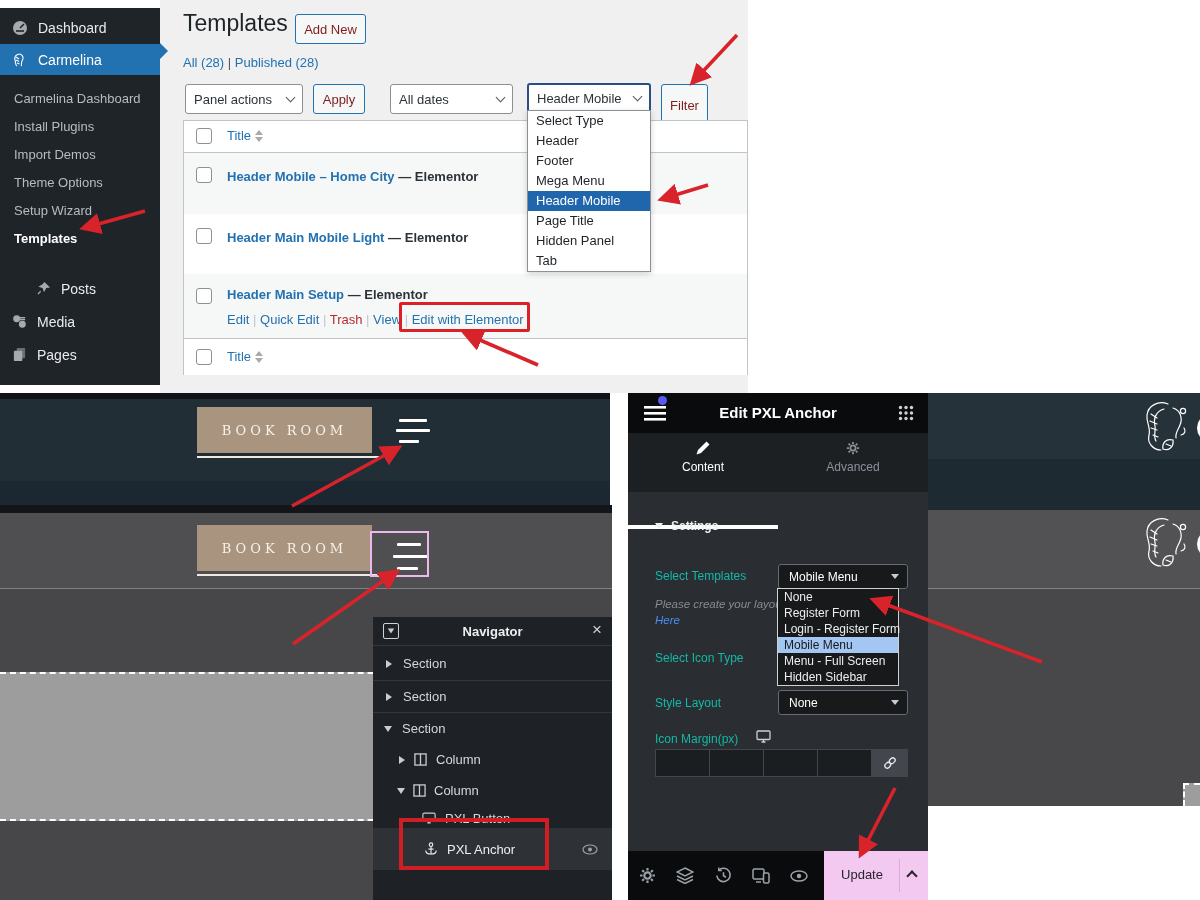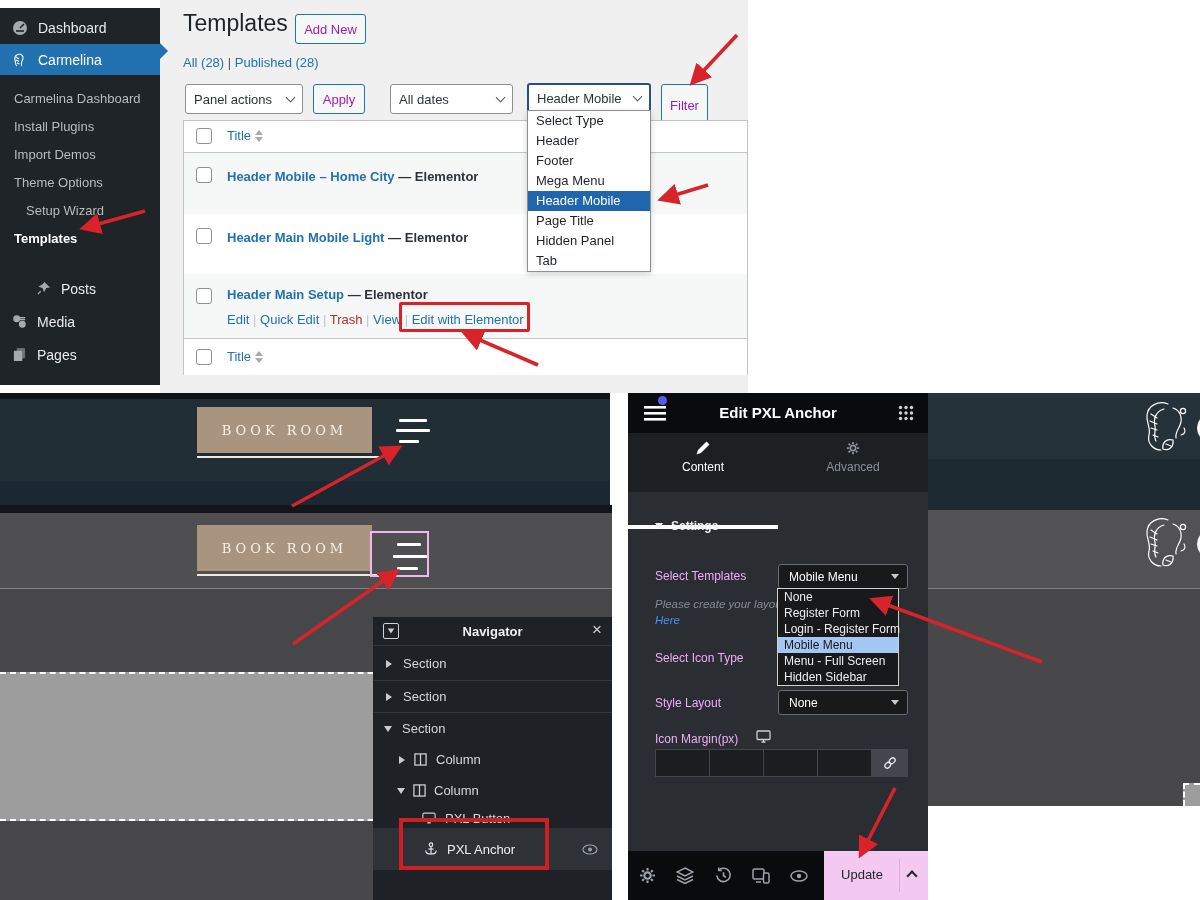--- a/index.html
+++ b/index.html
@@ -12,21 +12,21 @@
   .wp-item { position:absolute; left:0; width:160px; height:31px; display:flex; align-items:center; gap:10px; padding-left:12px; font-size:14px; cursor:pointer; }
   .wp-item .micon { color:#a7aaad; display:flex; }
   .wp-item.active { background:#2271b1; color:#fff; }
   .wp-item.active .micon { color:#fff; }
   .wp-arrow { position:absolute; left:160px; top:43px; width:0; height:0; border-top:8px solid transparent; border-bottom:8px solid transparent; border-left:8px solid #2271b1; }
   .wp-sub { position:absolute; left:0; width:160px; height:28px; display:flex; align-items:center; padding-left:14px; font-size:13px; color:#b7bcc1; cursor:pointer; }
   .wp-sub.current { color:#fff; font-weight:bold; }
 
   .wp-content { left:160px; top:0; width:588px; height:393px; background:#f0f0f1; }
   .wp-h1 { position:absolute; left:23px; top:10px; font-size:23px; font-weight:400; color:#1d2327; }
-  .btn-sec { position:absolute; display:flex; align-items:center; justify-content:center; background:#f6f7f7; border:1px solid #2271b1; border-radius:3px; color:#a21caf; font-size:13px; cursor:pointer; }
+  .btn-sec { position:absolute; display:flex; align-items:center; justify-content:center; background:#f6f7f7; border:1px solid #2271b1; border-radius:3px; color:#7f1d1d; font-size:13px; cursor:pointer; }
   .views { position:absolute; left:23px; top:55px; font-size:13px; color:#50575e; }
   .views a { color:#2271b1; text-decoration:none; cursor:pointer; }
   .wsel { position:absolute; height:30px; background:#fff; border:1px solid #8c8f94; border-radius:3px; display:flex; align-items:center; justify-content:space-between; padding:0 8px 0 8px; font-size:13px; color:#2c3338; cursor:pointer; }
   .wsel.focused { border:2px solid #2a4f86; }
   .chev-down { width:7px; height:7px; border-right:1.7px solid #50575e; border-bottom:1.7px solid #50575e; transform:rotate(45deg); margin-top:-3px; }
 
   .wp-table { position:absolute; left:23px; top:120px; width:565px; height:255px; background:#fff; border:1px solid #c3c4c7; }
   .trow { position:absolute; left:0; width:563px; }
   .cb { position:absolute; left:12px; width:16px; height:16px; border:1px solid #8c8f94; border-radius:3px; background:#fff; cursor:pointer; }
   .col-title-link { position:absolute; left:43px; color:#2271b1; font-size:13px; display:flex; align-items:center; gap:4px; cursor:pointer; }
@@ -70,21 +70,21 @@
   .redbox-thin { position:absolute; border:3px solid #dc2027; border-radius:2px; z-index:30; }
 
   
   .panel { left:628px; top:393px; width:300px; height:507px; background:#2a2d31; z-index:14; }
   .p-head { position:absolute; left:0; top:0; width:300px; height:40px; background:#0a0b0d; }
   .p-title { position:absolute; left:0; top:11px; width:300px; text-align:center; color:#fff; font-size:15px; font-weight:bold; }
   .p-tabs { position:absolute; left:0; top:40px; width:300px; height:59px; background:#1d2023; }
   .p-tab { position:absolute; top:8px; width:150px; text-align:center; font-size:12px; color:#8a9199; cursor:pointer; }
   .p-tab.on { color:#fff; }
   .p-underline { position:absolute; left:0; top:92px; width:150px; height:4px; background:#fff; }
-  .p-label { position:absolute; font-size:12px; color:#f0abfc; }
+  .p-label { position:absolute; font-size:12px; color:#14b8a6; }
   .p-select { position:absolute; width:130px; height:25px; background:#17191b; border:1px solid #676c73; border-radius:3px; display:flex; align-items:center; justify-content:space-between; padding:0 8px 0 10px; color:#fff; font-size:12px; cursor:pointer; }
   .p-select .tri-dn2 { width:0;height:0;border-left:4px solid transparent;border-right:4px solid transparent;border-top:5px solid #c7ccd2; }
   .p-note { position:absolute; font-size:11.5px; font-style:italic; color:#868c94; }
   .p-note-link { position:absolute; font-size:11.5px; font-style:italic; color:#4b8ef7; cursor:pointer; }
   .p-dd { position:absolute; left:149px; top:195px; width:122px; background:#17191b; border:1px solid #d0d0d0; z-index:40; }
   .p-dd .opt { height:16px; line-height:16px; padding-left:6px; font-size:12px; color:#ededee; cursor:pointer; white-space:nowrap; }
   .p-dd .opt.sel { background:#a3c6f3; color:#17191b; }
   .p-inputs { position:absolute; left:27px; top:356px; width:253px; height:28px; display:flex; border:1px solid #43474d; }
   .p-cell { width:54.5px; height:100%; background:#1b1e21; border-right:1px solid #43474d; cursor:text; }
   .p-link { width:35px; height:100%; background:#43474d; display:flex; align-items:center; justify-content:center; cursor:pointer; color:#e8eaec; }
@@ -225,21 +225,21 @@
       </div>
     <div class="wp-sub" style="top:104px;">
         <span>Install Plugins</span>
       </div>
     <div class="wp-sub" style="top:132px;">
         <span>Import Demos</span>
       </div>
     <div class="wp-sub" style="top:160px;">
         <span>Theme Options</span>
       </div>
-    <div class="wp-sub" style="top:188px;margin-left:12px;">
+    <div class="wp-sub" style="top:188px;">
         <span>Setup Wizard</span>
       </div>
     <div class="wp-sub current" style="top:216px;">
         <span>Templates</span>
       </div>
 
     <div class="wp-item" style="top:265px;padding-left:36px;">
       <span class="micon">
         <svg class="icon" width="15" height="15" viewBox="0 0 16 16" fill="currentColor">
             <path d="M9 1 l6 6 -4 0.5 -2.5 4.5 -1.5 -4.5 -4.5 -1.5 4.5 -2.5 z"></path>

